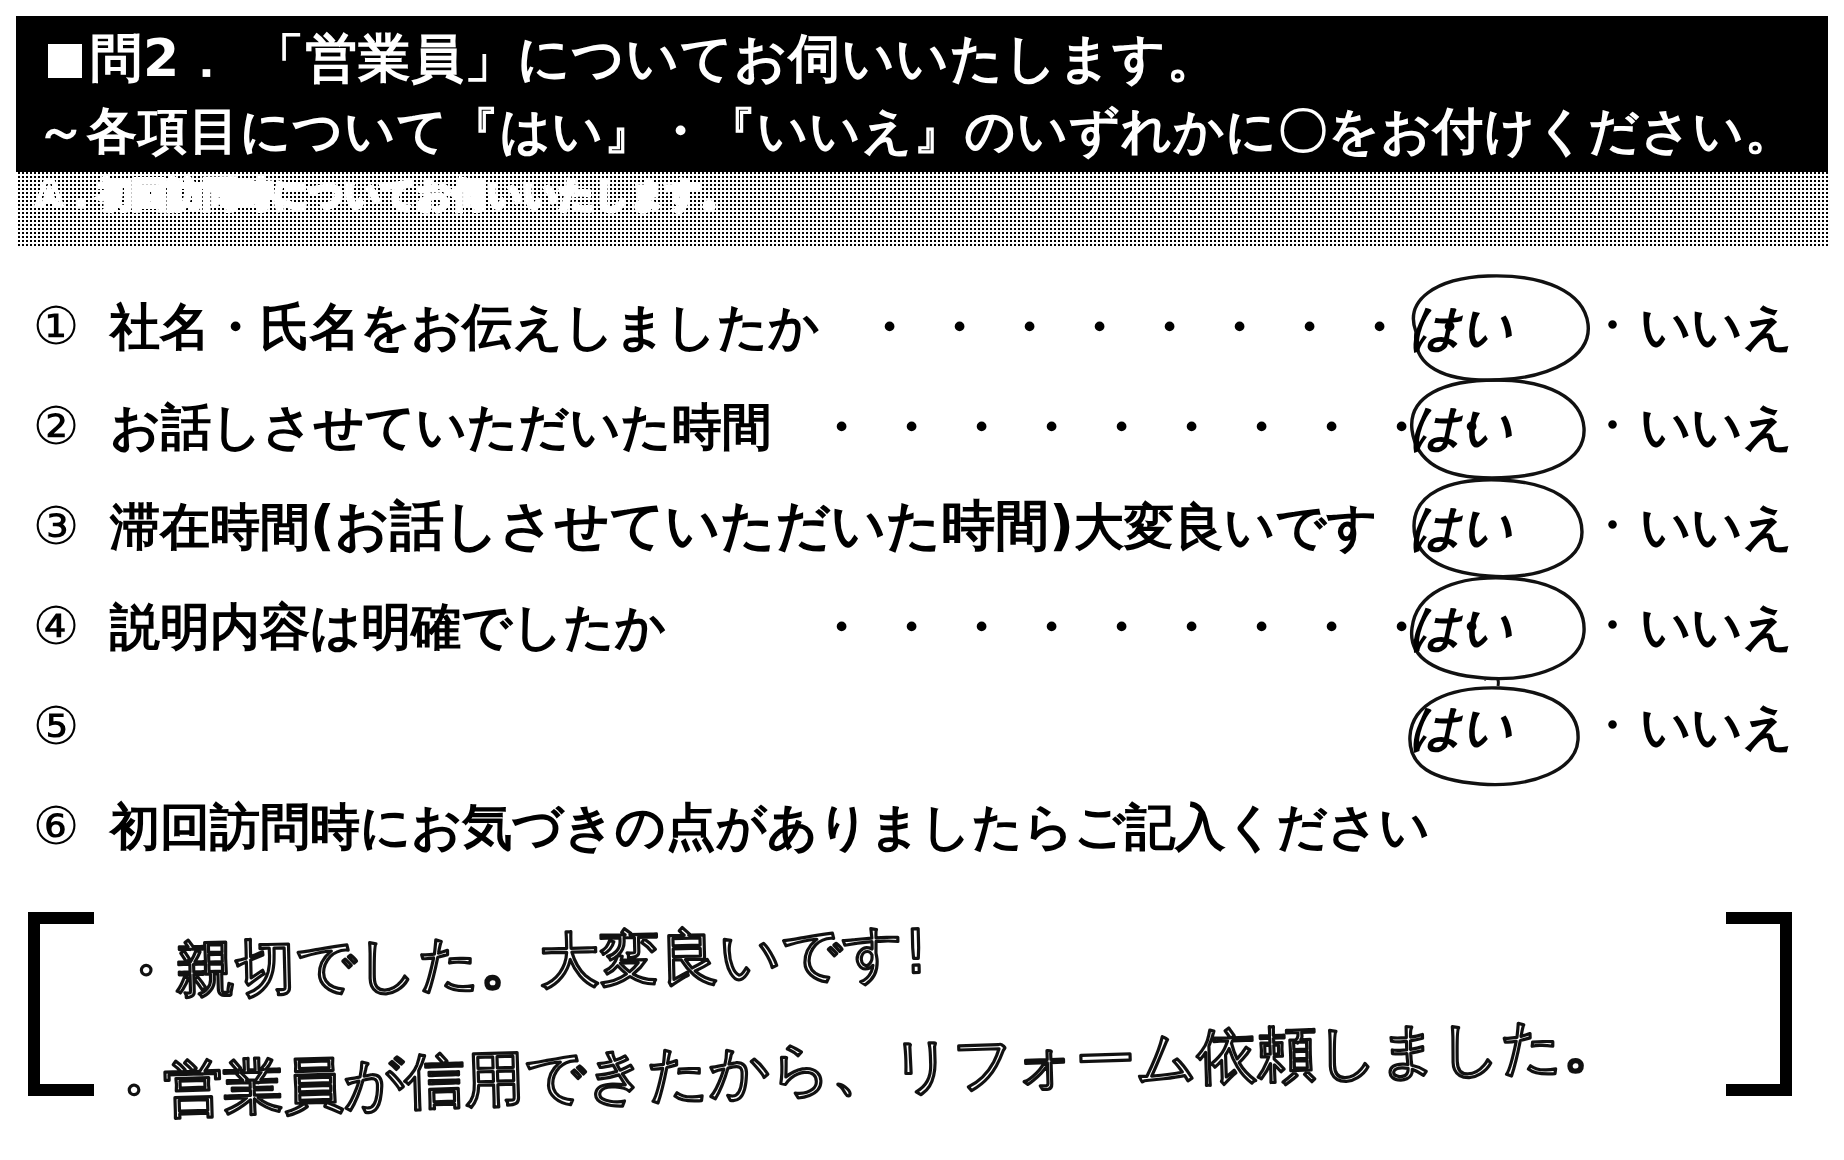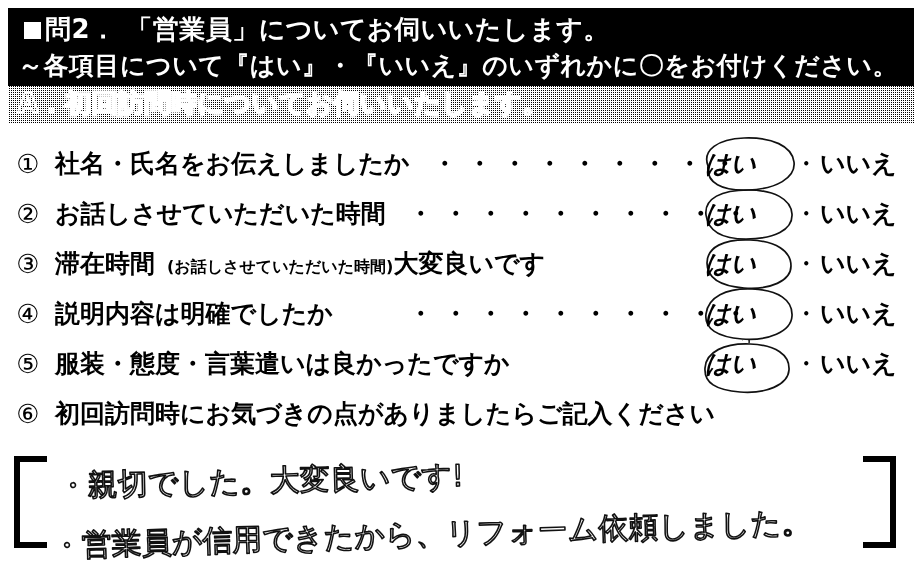--- a/index.html
+++ b/index.html
@@ -29,39 +29,39 @@
   .hdr-gray{
     position:absolute;left:8px;top:86px;width:906px;height:37px;
     background-color:#000;
     background-image:
       repeating-linear-gradient(0deg, #fff 0 1px, transparent 1px 2px),
       repeating-linear-gradient(90deg, #fff 0 1px, transparent 1px 2px);
     background-size:2px 2px,2px 2px;
     overflow:hidden;
   }
   .hdr-gray-txt{
-    position:absolute;left:10px;top:0px;font-size:26px;font-weight:700;
+    position:absolute;left:10px;top:0px;font-size:17px;font-weight:700;
     white-space:nowrap;letter-spacing:.5px;
     color:transparent;
     -webkit-text-stroke:2px #ffffff;
     paint-order:stroke fill;
     text-shadow:none;
   }
 
   
   .qrow{position:absolute;left:0;width:922px;height:44px;}
   .qnum{
     position:absolute;left:10px;top:0;font-size:26px;line-height:44px;
     width:36px;text-align:center;font-weight:400;
   }
   .qtext{
     position:absolute;left:55px;top:0;font-size:25px;line-height:44px;
     white-space:nowrap;font-weight:700;letter-spacing:0px;
   }
-  .qtext .small{font-size:16px;padding-left:12px;}
+  .qtext .small{font-size:27px;}
   .dots{
     position:absolute;top:0;height:44px;line-height:44px;
     font-size:25px;letter-spacing:10px;font-weight:700;white-space:nowrap;
   }
   .ans{
     position:absolute;top:0;height:44px;line-height:44px;
     font-size:25px;font-weight:700;white-space:nowrap;
   }
   .ans-yes{left:705px;font-style:italic;}
   .ans-sep{left:795px;font-size:22px;}
@@ -150,21 +150,20 @@
         <path d="M14,28 C16,11 34,2 60,3 C86,4 101,14 100,30 C99,46 76,55 50,53 C26,51 12,43 14,28 Z" fill="none" stroke="#111" stroke-width="1.7" stroke-linecap="round"></path>
       </svg>
     </div>
     <div class="ans ans-yes">はい</div>
     <div class="ans ans-sep">・</div>
     <div class="ans ans-no">いいえ</div>
   </div>
 
   <div class="qrow" style="top:342px;">
     <div class="qnum">⑤</div>
-    <div class="qtext">服装・態度・言葉遣いは良かったですか</div>
     <div class="circ" style="top:-2px;">
       <svg viewBox="0 0 108 56" xmlns="http://www.w3.org/2000/svg">
         <path d="M13,28 C14,12 32,3 58,4 C84,5 98,15 97,30 C96,45 74,54 48,52 C24,50 12,43 13,28 Z" fill="none" stroke="#111" stroke-width="1.7" stroke-linecap="round"></path>
         <path d="M50,0 C54,-4 58,-2 57,3" fill="none" stroke="#111" stroke-width="1.5"></path>
       </svg>
     </div>
     <div class="ans ans-yes">はい</div>
     <div class="ans ans-sep">・</div>
     <div class="ans ans-no">いいえ</div>
   </div>

